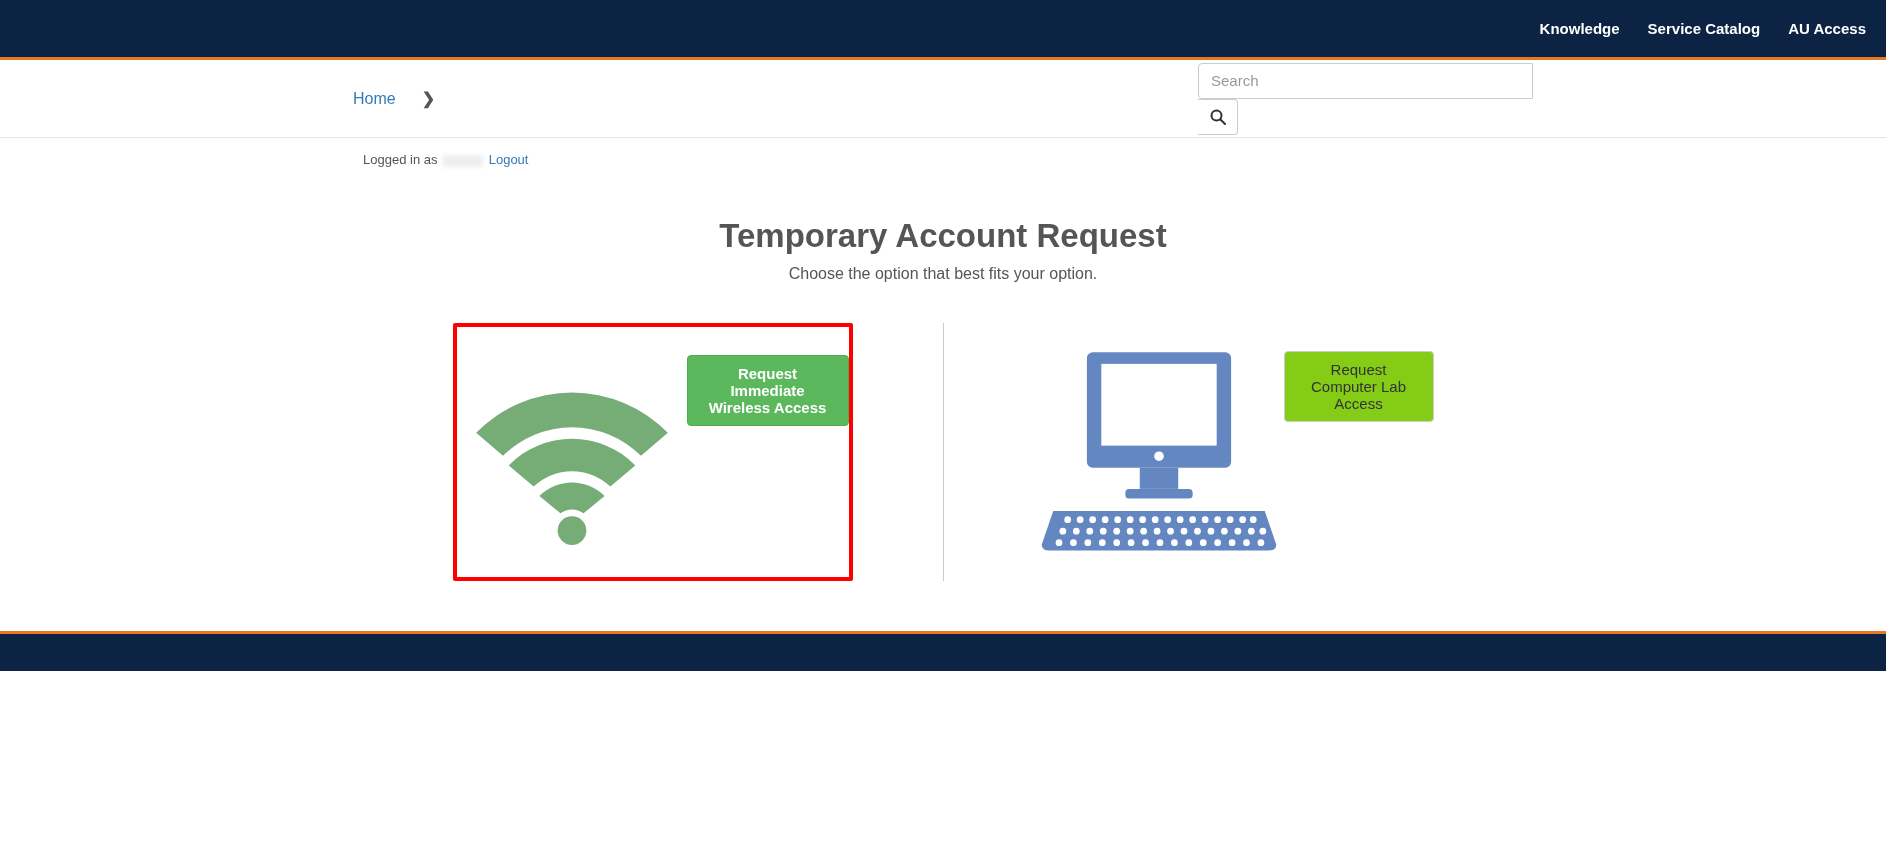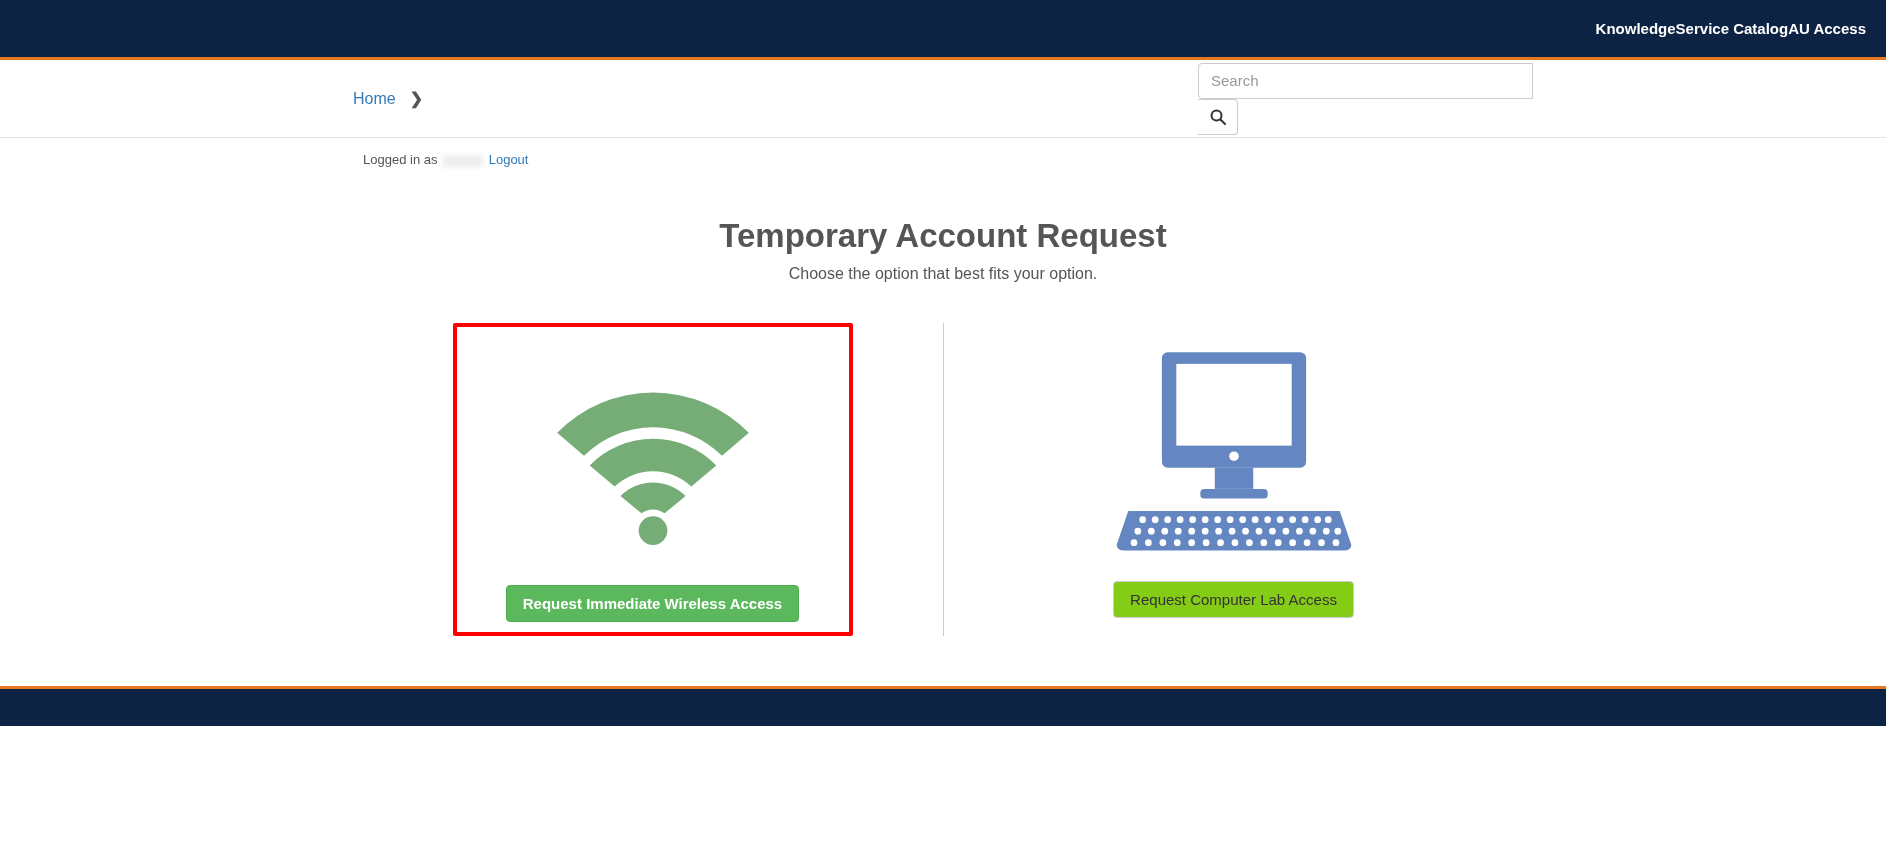--- a/index.html
+++ b/index.html
@@ -41,20 +41,21 @@
       margin: 3px 0 2px;
     }
     .logo-text .t2 {
       font-size: 9px;
       letter-spacing: 4px;
       line-height: 1;
     }
     .nav-links {
       margin-left: auto;
       display: flex;
+      gap: 28px;
     }
     .nav-links a {
       color: #fff;
       font-weight: 600;
       text-decoration: none;
       font-size: 15px;
     }
     .subbar {
       border-bottom: 1px solid #e5e5e5;
       height: 78px;
@@ -65,21 +66,21 @@
     .subbar-inner {
       max-width: 1180px;
       width: 100%;
       margin: 0 auto;
       display: flex;
       align-items: center;
     }
     .breadcrumb {
       display: flex;
       align-items: center;
-      gap: 14px;
+      gap: 26px;
       font-size: 16px;
     }
     .breadcrumb a {
       color: #337ab7;
       text-decoration: none;
     }
     .breadcrumb .chev {
       color: #555;
       font-weight: bold;
     }
@@ -146,22 +147,22 @@
     }
     .options {
       display: flex;
       justify-content: center;
       gap: 0;
     }
     .option {
       width: 400px;
       padding: 10px 0;
       display: flex;
-      flex-direction: column;
-      align-items: center;
+      flex-direction: row;
+      align-items: flex-start;
     }
     .option.left {
       border: 4px solid #ff0000;
       border-radius: 2px;
     }
     .vdivider {
       width: 1px;
       background: #ccc;
       margin: 0 90px;
     }

